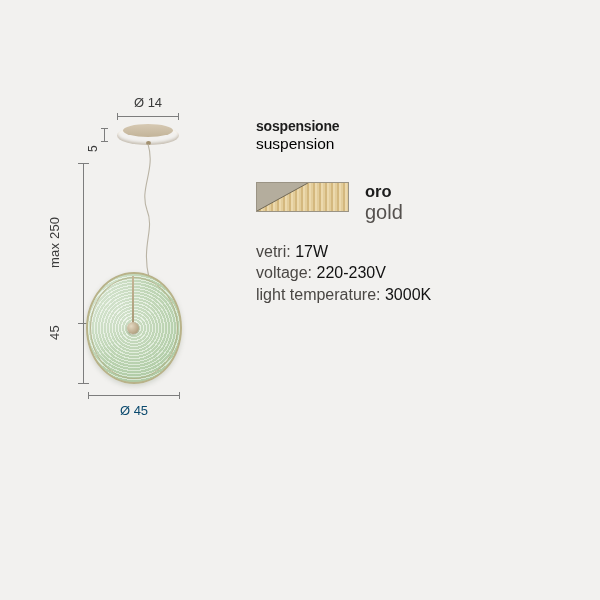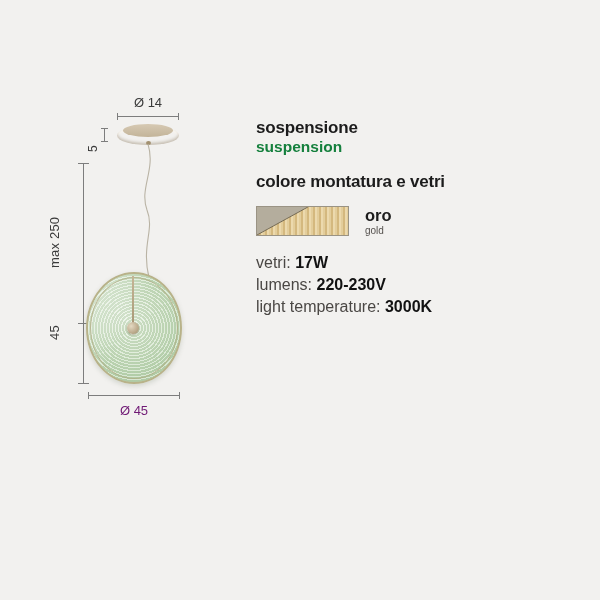--- a/index.html
+++ b/index.html
@@ -245,42 +245,41 @@
   }
   .dim-45-line:before { left: 0; }
   .dim-45-line:after  { right: 0; }
   .lbl-45b {
     position: absolute;
     left: 88px;
     top: 403px;
     width: 92px;
     text-align: center;
     font-size: 13px;
-    color: #701a75;
+    color: #0c4a6e;
   }
 
   
   .info {
     position: absolute;
     left: 256px;
     top: 118px;
     width: 330px;
   }
   .it {
     font-weight: bold;
-    font-size: 17px;
+    font-size: 14px;
     color: #1c1c1c;
     letter-spacing: -.2px;
     line-height: 1.18;
   }
   .en {
     font-size: 15.5px;
-    color: #15803d;
+    color: #000000;
     line-height: 1.2;
-    font-weight: bold;
   }
   .block-gap { height: 15px; }
 
   .swatch-row {
     display: flex;
     align-items: flex-start;
     margin-top: 14px;
   }
   .swatch {
     width: 93px;
@@ -315,37 +314,37 @@
   }
   .sw-col { margin-right: 18px; }
   .sw-col:last-child { margin-right: 0; }
   .sw-it {
     font-weight: bold;
     font-size: 16.5px;
     color: #1c1c1c;
     line-height: 1.15;
   }
   .sw-en {
-    font-size: 10px;
+    font-size: 20px;
     color: #55514e;
     line-height: 1.18;
   }
 
   .specs {
     margin-top: 16px;
   }
   .spec {
     font-size: 16px;
     color: #4a4744;
     line-height: 1.36;
     white-space: nowrap;
   }
   .spec b {
     color: #121212;
-    font-weight: bold;
+    font-weight: normal;
   }
 </style>
 </head>
 <body>
 
 <div class="sheet">
 
   <div class="drawing">
 
     <div class="lbl-14">Ø 14</div>
@@ -384,21 +383,20 @@
     <div class="lbl-45b">Ø 45</div>
   </div>
 
   <div class="info">
 
     <div class="it">sospensione</div>
     <div class="en">suspension</div>
 
     <div class="block-gap"></div>
 
-    <div class="it">colore montatura e vetri</div>
 
     <div class="swatch-row">
       <div class="swatch">
         <div class="swatch-left"></div>
         <svg class="swatch-diag" viewBox="0 0 93 30" preserveAspectRatio="none">
           <line x1="52" y1="0" x2="0" y2="30" stroke="#6d6553" stroke-width="1"></line>
         </svg>
       </div>
       <div class="swatch-labels">
         <div class="sw-col">
@@ -407,21 +405,21 @@
         </div>
       </div>
     </div>
 
     <div class="specs">
       <div class="spec">
         <span>vetri:</span>
         <b>17W</b>
       </div>
       <div class="spec">
-        <span>lumens:</span>
+        <span>voltage:</span>
         <b>220-230V</b>
       </div>
       <div class="spec">
         <span>light temperature:</span>
         <b>3000K</b>
       </div>
     </div>
 
   </div>
 </div>

